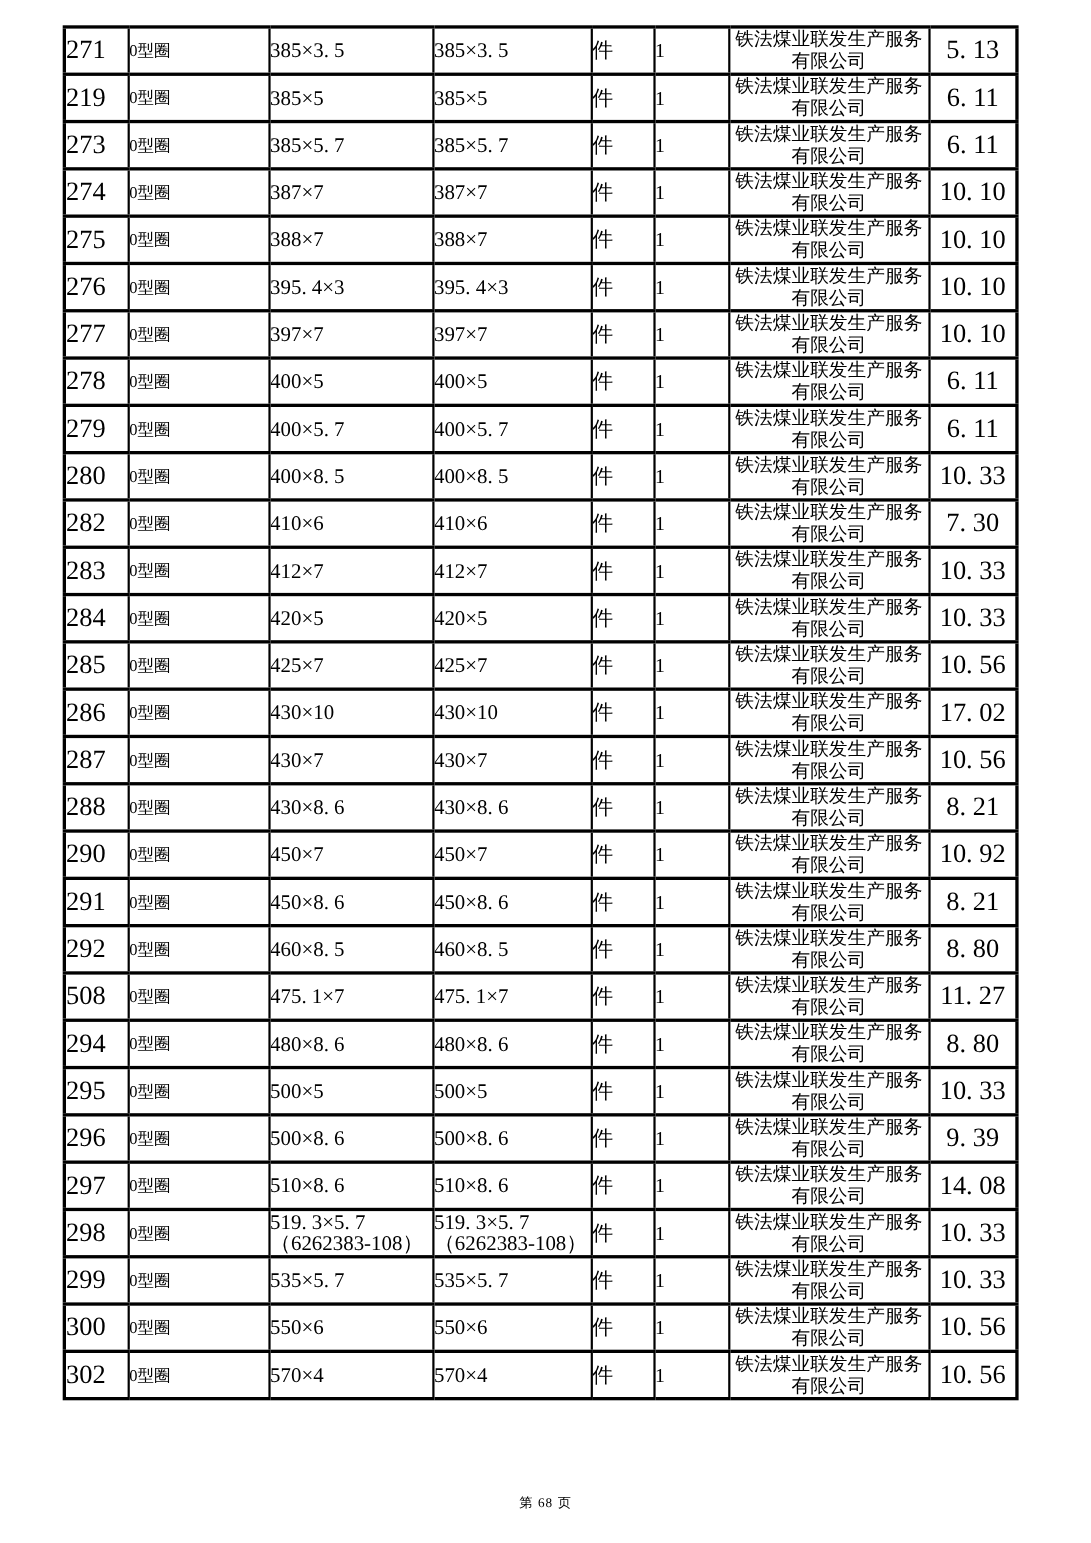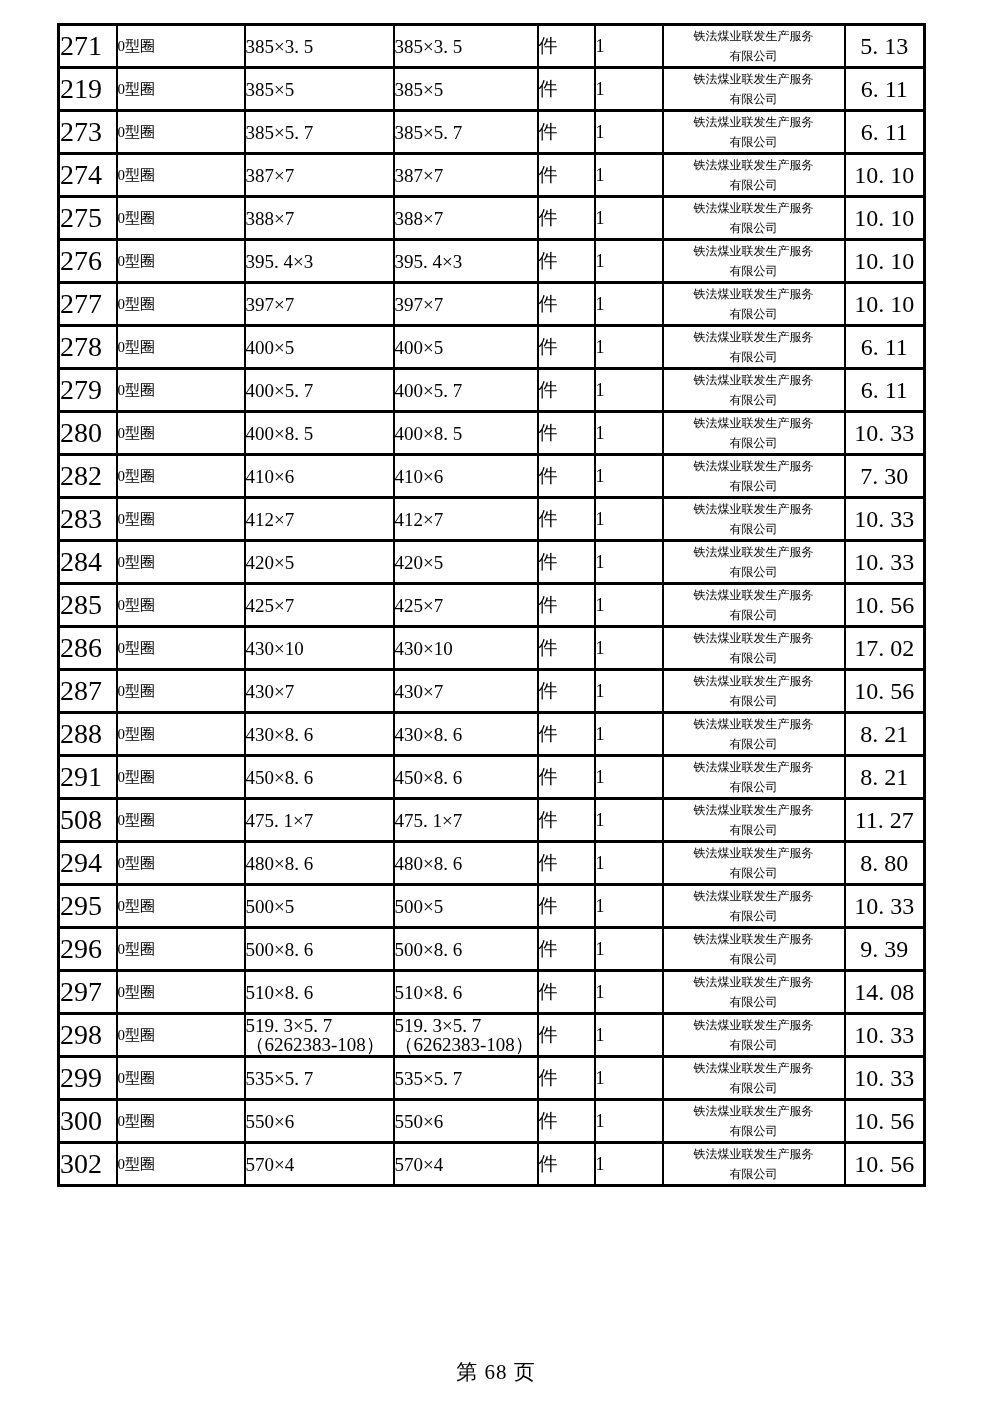--- a/index.html
+++ b/index.html
@@ -34,21 +34,21 @@
   }
   table.parts td {
     border: 2px solid #000000;
     border-top-width: 3px;
     border-bottom-width: 3px;
     overflow: hidden;
     vertical-align: middle;
     padding: 0;
   }
   td.idx {
-    font-size: 28px;
+    font-size: 24px;
     padding-left: 6px;
   }
   td.name {
     font-size: 15px;
     padding-left: 7px;
   }
   td.spec {
     font-size: 19px;
     padding-left: 7px;
     white-space: pre-line;
@@ -58,36 +58,36 @@
     font-size: 19px;
     vertical-align: top;
     padding: 6px 0 0 7px;
   }
   td.qty {
     font-size: 18px;
     vertical-align: bottom;
     padding: 0 0 4px 7px;
   }
   td.supplier {
-    font-size: 12px;
+    font-size: 17px;
     text-align: center;
     line-height: 20px;
     white-space: pre-line;
   }
   td.price {
     font-size: 24px;
     text-align: center;
   }
   .page-footer {
     position: absolute;
     left: 0;
     top: 1358px;
     width: 100%;
     text-align: center;
-    font-size: 21px;
+    font-size: 12px;
     letter-spacing: 1px;
   }
 </style>
 </head>
 <body>
 
 <div class="sheet">
 
   <table class="parts">
     <colgroup>
@@ -282,29 +282,51 @@
           <td class="name">0型圈</td>
           <td class="spec">430×8. 6</td>
           <td class="spec">430×8. 6</td>
           <td class="unit">件</td>
           <td class="qty">1</td>
           <td class="supplier">铁法煤业联发生产服务
 有限公司</td>
           <td class="price">8. 21</td>
         </tr>
         <tr>
+          <td class="idx">290</td>
+          <td class="name">0型圈</td>
+          <td class="spec">450×7</td>
+          <td class="spec">450×7</td>
+          <td class="unit">件</td>
+          <td class="qty">1</td>
+          <td class="supplier">铁法煤业联发生产服务
+有限公司</td>
+          <td class="price">10. 92</td>
+        </tr>
+        <tr>
           <td class="idx">291</td>
           <td class="name">0型圈</td>
           <td class="spec">450×8. 6</td>
           <td class="spec">450×8. 6</td>
           <td class="unit">件</td>
           <td class="qty">1</td>
           <td class="supplier">铁法煤业联发生产服务
 有限公司</td>
           <td class="price">8. 21</td>
+        </tr>
+        <tr>
+          <td class="idx">292</td>
+          <td class="name">0型圈</td>
+          <td class="spec">460×8. 5</td>
+          <td class="spec">460×8. 5</td>
+          <td class="unit">件</td>
+          <td class="qty">1</td>
+          <td class="supplier">铁法煤业联发生产服务
+有限公司</td>
+          <td class="price">8. 80</td>
         </tr>
         <tr>
           <td class="idx">508</td>
           <td class="name">0型圈</td>
           <td class="spec">475. 1×7</td>
           <td class="spec">475. 1×7</td>
           <td class="unit">件</td>
           <td class="qty">1</td>
           <td class="supplier">铁法煤业联发生产服务
 有限公司</td>

